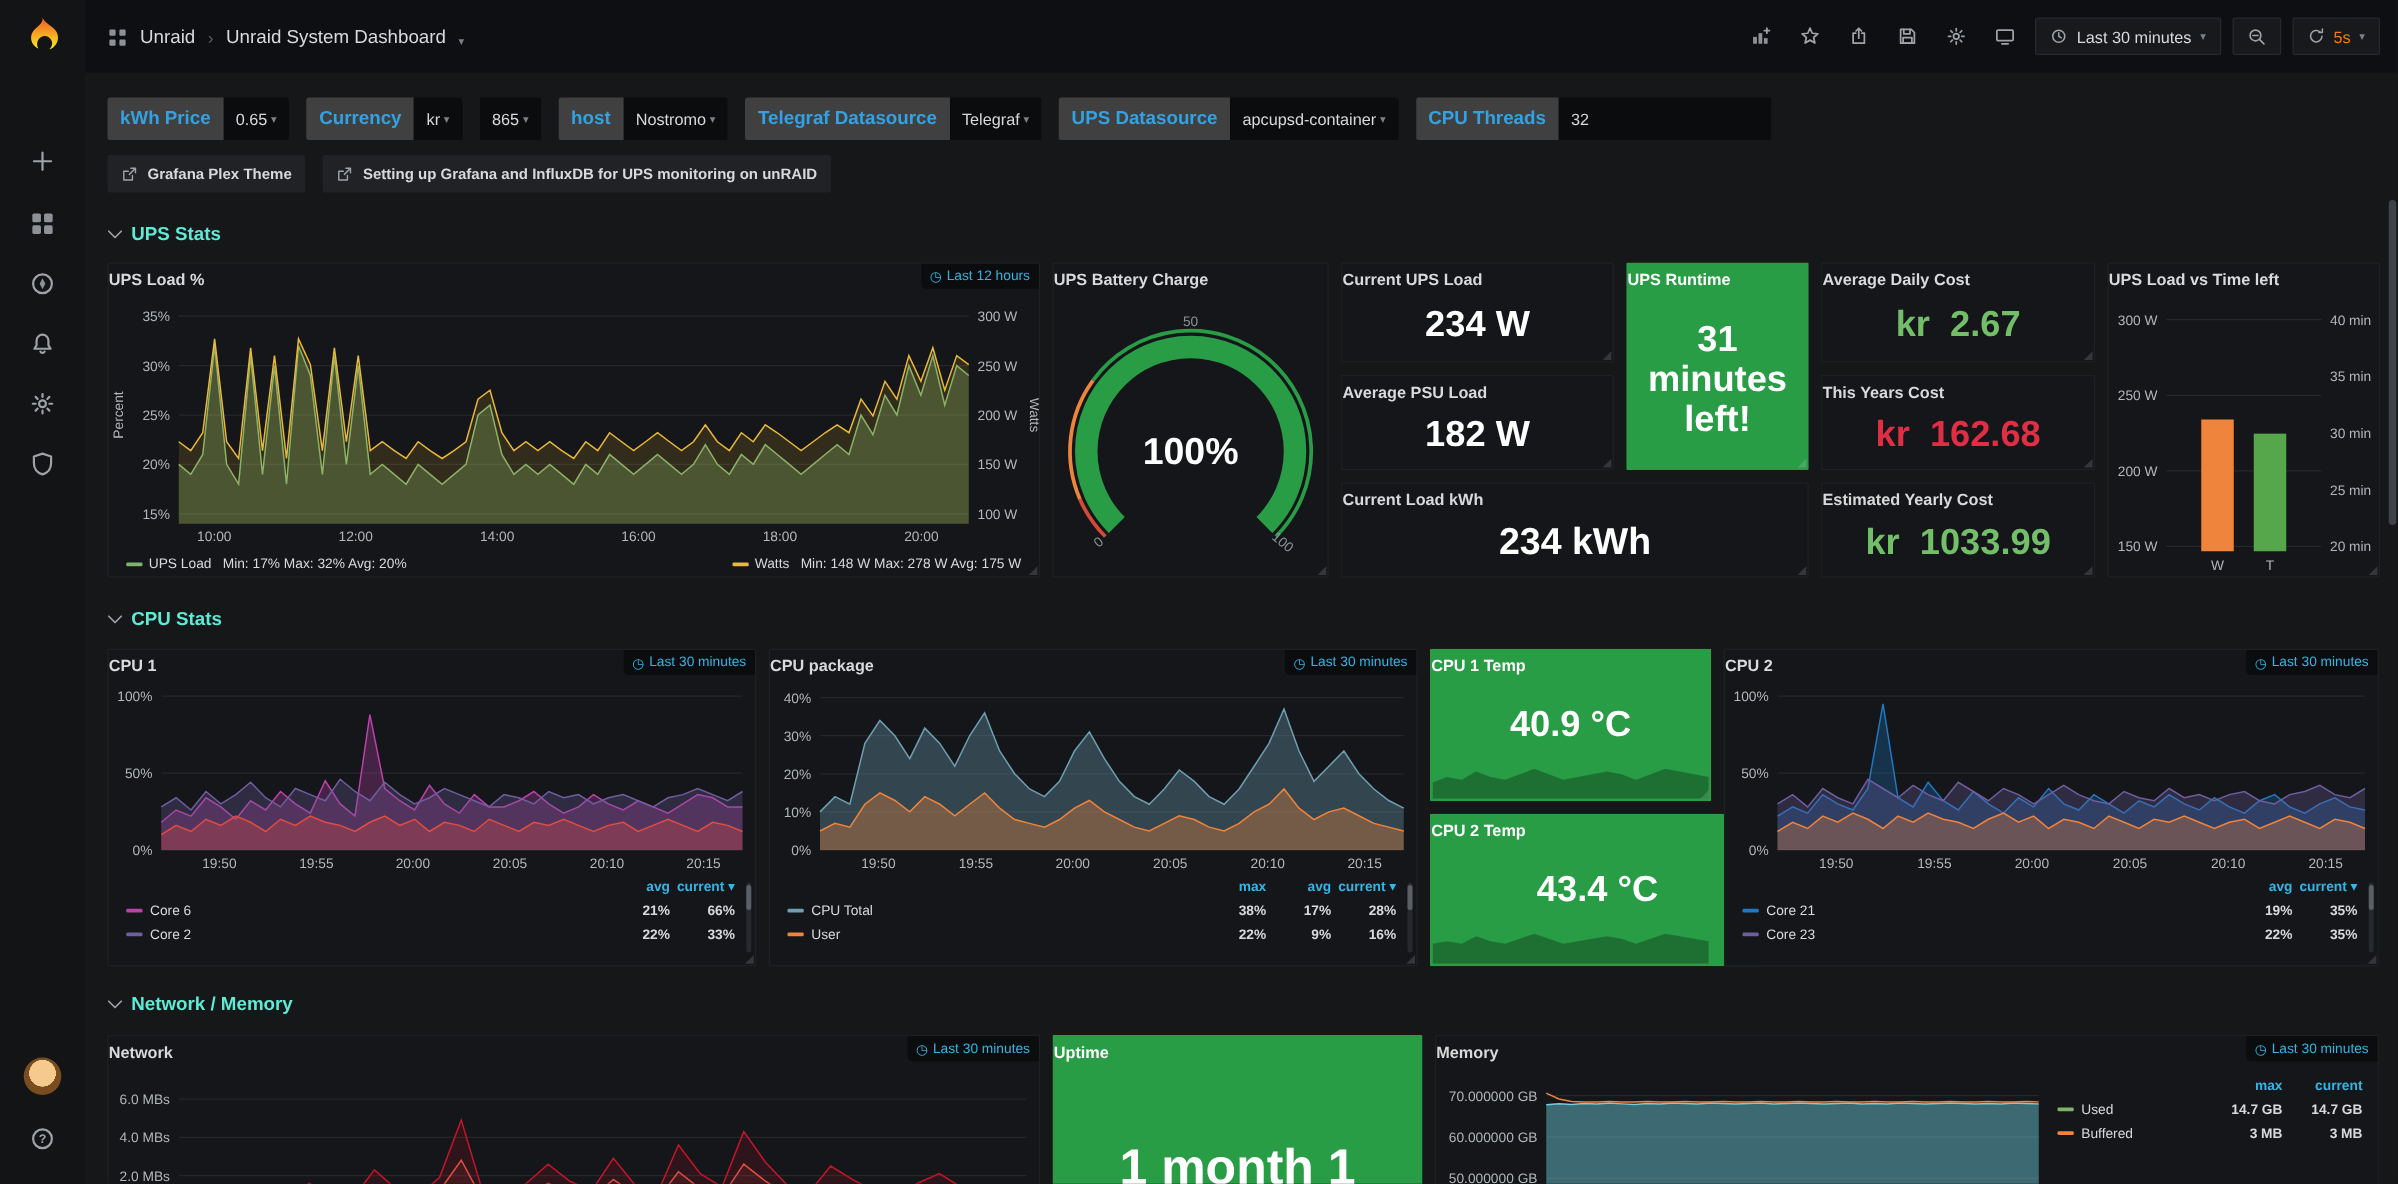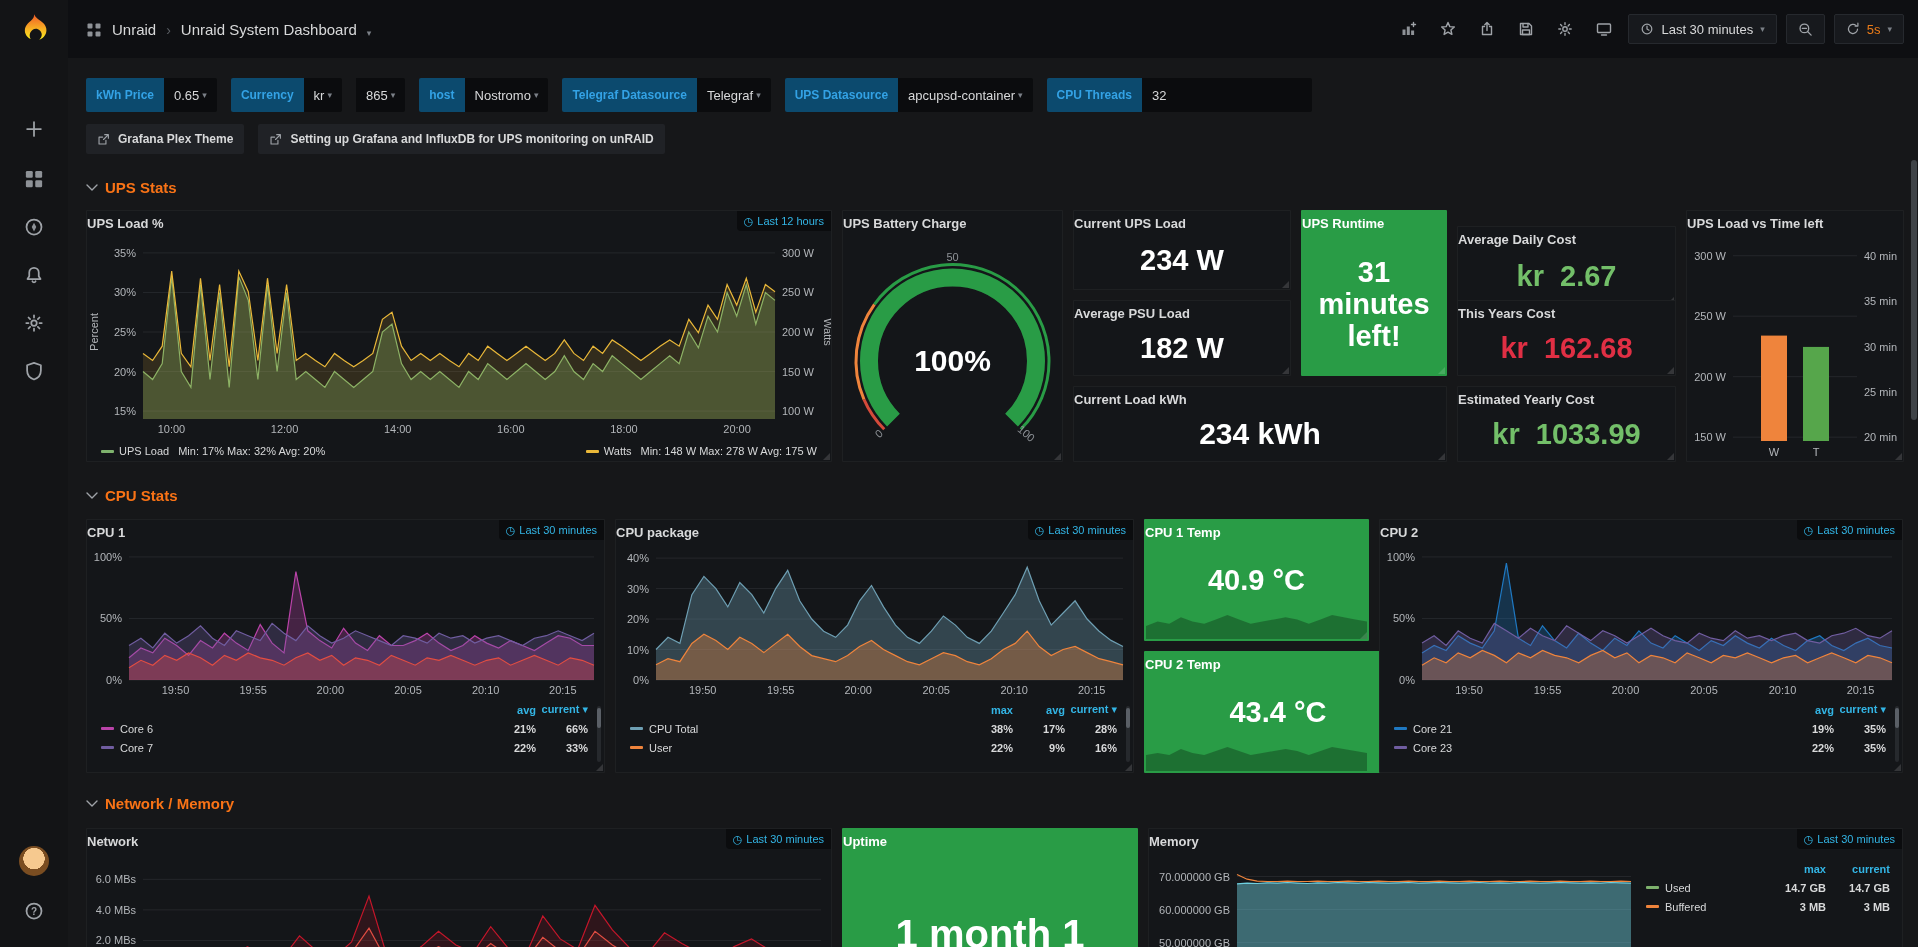--- a/index.html
+++ b/index.html
@@ -20,31 +20,31 @@
 
 .sidebar{position:absolute;left:0;top:0;bottom:0;width:68px;background:#131416;z-index:6}
 .sb-logo{position:absolute;top:12px;left:50%;transform:translateX(-50%)}
 .sb-ic{position:absolute;left:50%;transform:translateX(-50%);width:34px;height:34px;display:flex;
   align-items:center;justify-content:center;cursor:pointer}
 .avatar{width:30px;height:30px;border-radius:50%;
   background:radial-gradient(circle at 50% 42%, #f6c98f 0 46%, #7a4d21 47% 100%)}
 
 .vars{position:absolute;left:86px;top:78px;display:flex;gap:14px;align-items:center;z-index:2}
 .var{display:flex}
-.var-label{background:#0c4a6e;color:#33a2e5;font-size:12px;font-weight:700;padding:0 10px;height:34px;
+.var-label{background:#404040;color:#33a2e5;font-size:15px;font-weight:700;padding:0 10px;height:34px;
   line-height:34px;border-radius:2px 0 0 2px;white-space:nowrap}
 .var-value{background:#0b0c0e;color:#d8d9da;font-size:13px;padding:0 10px;height:34px;
   display:flex;gap:3px;align-items:center;border-radius:0 2px 2px 0;cursor:pointer;white-space:nowrap}
 .var-input{width:170px;cursor:text}
 .links{position:absolute;left:86px;top:124px;display:flex;gap:14px;z-index:2}
 .link-btn{background:#202226;height:30px;border-radius:2px;display:flex;align-items:center;gap:8px;
   padding:0 11px;font-size:12px;font-weight:700;color:#d8d9da;cursor:pointer;white-space:nowrap}
 
 .row-header{position:absolute;display:flex;align-items:center;gap:7px;font-size:15px;font-weight:700;
-  color:#f97316;cursor:pointer;height:22px}
+  color:#5eead4;cursor:pointer;height:22px}
 
 .panel{position:absolute;background:#141619;border:1px solid rgba(255,255,255,.045);border-radius:1px}
 .panel::after{content:"";position:absolute;right:1px;bottom:1px;border-left:7px solid transparent;
   border-bottom:7px solid rgba(255,255,255,.14)}
 .panel.green{border-color:transparent}
 .p-title{position:absolute;top:0;left:0;right:0;height:26px;line-height:26px;text-align:left;
   font-size:13px;font-weight:700;color:#d8d9da;white-space:nowrap;overflow:hidden;cursor:pointer;z-index:1}
 .green .p-title{color:#fff}
 .time-tag{position:absolute;top:0;right:0;height:20px;background:#0b0c0e;border-radius:0 0 0 4px;
   display:flex;align-items:center;gap:4px;padding:0 7px;font-size:11px;color:#33b5e5;z-index:3}
@@ -378,21 +378,21 @@
 <div class="panel" style="left:1073px;top:210px;width:218px;height:80px">
   <div class="p-title">Current UPS Load</div>
   <div class="stat-value">234 W</div>
 </div>
 
 <div class="panel green" style="left: 1301px; top: 210px; width: 146px; height: 166px; background: rgb(41, 156, 70);">
   <div class="p-title">UPS Runtime</div>
   <div class="stat-value runtime-val">31 minutes left!</div>
 </div>
 
-<div class="panel" style="left:1457px;top:226px;width:219px;height:80px">
+<div class="panel" style="left:1457px;top:210px;width:219px;height:80px">
   <div class="p-title">Average Daily Cost</div>
   <div class="stat-value" style="color: rgb(115, 191, 105);">kr  2.67</div>
 </div>
 
 <div class="panel" style="left:1073px;top:300px;width:218px;height:76px">
   <div class="p-title">Average PSU Load</div>
   <div class="stat-value">182 W</div>
 </div>
 
 <div class="panel" style="left:1457px;top:300px;width:219px;height:76px">
@@ -473,21 +473,21 @@
         <span class="lg-sp">
           <i style="background:#BA43A9"></i>
           <span>Core 6</span>
         </span>
         <span class="lg-col">21%</span>
         <span class="lg-col">66%</span>
       </div>
       <div class="lg-row">
         <span class="lg-sp">
           <i style="background:#705DA0"></i>
-          <span>Core 7</span>
+          <span>Core 2</span>
         </span>
         <span class="lg-col">22%</span>
         <span class="lg-col">33%</span>
       </div>
     </div>
   <div class="lg-scroll"></div>
 </div>
 
 <div class="panel" style="left:615px;top:519px;width:519px;height:254px">
   <div class="p-title">CPU package</div>

